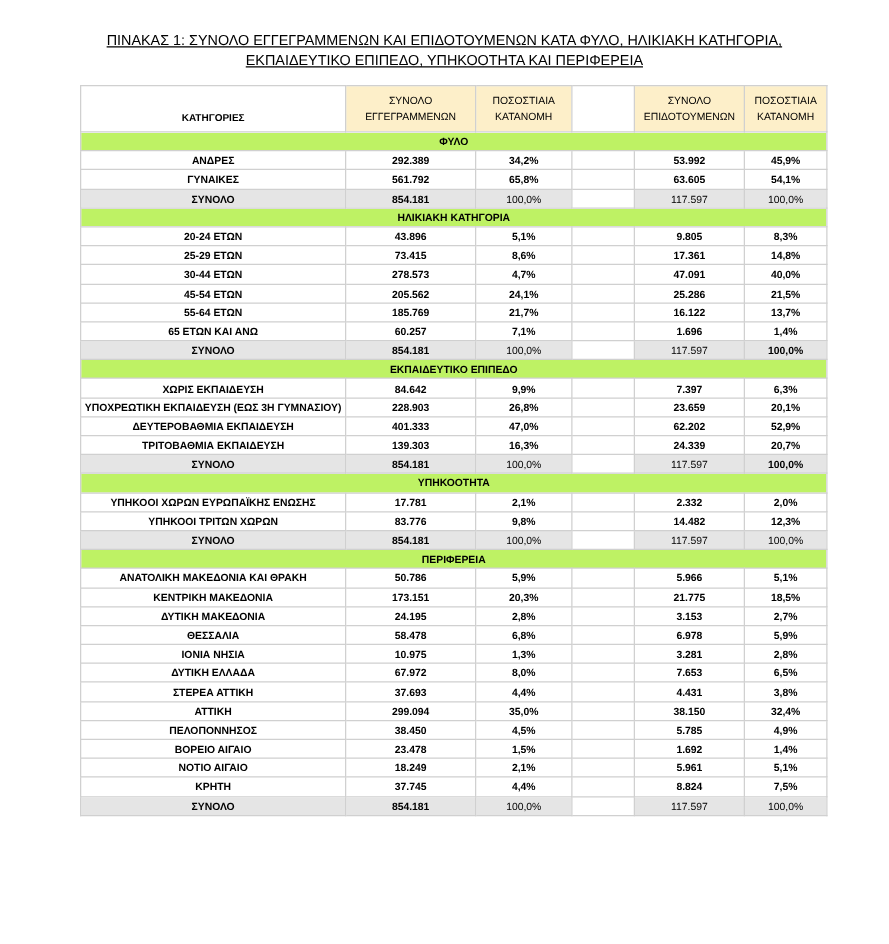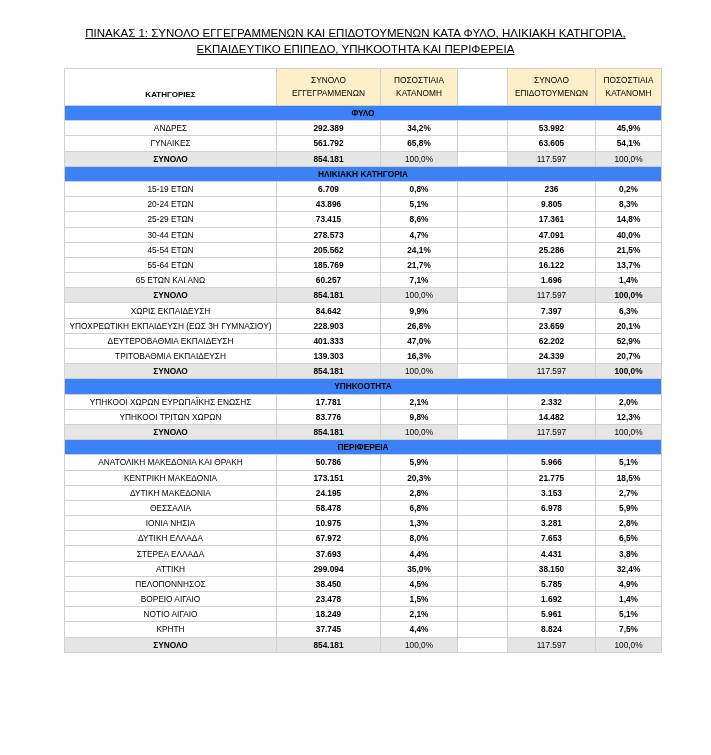--- a/index.html
+++ b/index.html
@@ -6,23 +6,23 @@
   body { width:711px; height:755px; position:relative; font-family:"Liberation Sans", sans-serif; color:#000; overflow:hidden; }
   .title { position:absolute; top:25px; left:0; width:711px; text-align:center; font-size:11.5px; line-height:16px; }
   .title span { text-decoration:underline; display:block; }
   table.main { position:absolute; left:64px; top:68px; border-collapse:collapse; table-layout:fixed; width:597px; font-size:8.3px; }
   table.main td { border:1px solid #d0d0d0; text-align:center; vertical-align:middle; padding:0; height:14.2px; line-height:14px; white-space:nowrap; overflow:hidden; }
   col.c0 { width:212px; } col.c1 { width:104px; } col.c2 { width:77px; } col.c3 { width:50px; } col.c4 { width:88px; } col.c5 { width:66px; }
   tr.hdr td { height:32px; line-height:13px; font-weight:normal; }
   tr.hdr td.cat { vertical-align:bottom; padding-bottom:4px; font-weight:bold; font-size:8px;margin-top:31px; }
   tr.hdr td.y { background:#fdefc9; }
   tr.hdr td.blank { background:#fff; }
-  tr.sec td { font-weight:bold; background:#3b82f6;margin-left:16px; }
+  tr.sec td { font-weight:bold; background:#bef264;margin-left:16px; }
   tr.sec td.secl { text-align:center; }
-  tr.row td.lbl { font-weight:normal; }
+  tr.row td.lbl { font-weight:bold; }
   tr.row td.b { font-weight:bold; }
   tr.tot td { background:#e5e5e5; font-weight:bold; }
   tr.tot td.blank { background:#fff; }
   td.n { font-weight:normal !important; }
 </style>
 </head>
 <body>
 
 <div class="title">
   <span>ΠΙΝΑΚΑΣ 1: ΣΥΝΟΛΟ ΕΓΓΕΓΡΑΜΜΕΝΩΝ  ΚΑΙ ΕΠΙΔΟΤΟΥΜΕΝΩΝ  ΚΑΤΑ ΦΥΛΟ, ΗΛΙΚΙΑΚΗ  ΚΑΤΗΓΟΡΙΑ,</span>
@@ -71,28 +71,20 @@
         <td>854.181</td>
         <td class="n">100,0%</td>
         <td class="blank"></td>
         <td class="n">117.597</td>
         <td class="n">100,0%</td>
       </tr>
       <tr class="sec">
         <td colspan="6" class="secl">ΗΛΙΚΙΑΚΗ ΚΑΤΗΓΟΡΙΑ</td>
       </tr>
       <tr class="row">
-        <td class="lbl">15-19 ΕΤΩΝ</td>
-        <td class="b">6.709</td>
-        <td class="b">0,8%</td>
-        <td class="blank"></td>
-        <td class="b">236</td>
-        <td class="b">0,2%</td>
-      </tr>
-      <tr class="row">
         <td class="lbl">20-24 ΕΤΩΝ</td>
         <td class="b">43.896</td>
         <td class="b">5,1%</td>
         <td class="blank"></td>
         <td class="b">9.805</td>
         <td class="b">8,3%</td>
       </tr>
       <tr class="row">
         <td class="lbl">25-29 ΕΤΩΝ</td>
         <td class="b">73.415</td>
@@ -134,20 +126,23 @@
         <td class="b">1,4%</td>
       </tr>
       <tr class="tot">
         <td>ΣΥΝΟΛΟ</td>
         <td>854.181</td>
         <td class="n">100,0%</td>
         <td class="blank"></td>
         <td class="n">117.597</td>
         <td>100,0%</td>
       </tr>
+      <tr class="sec">
+        <td colspan="6" class="secl">ΕΚΠΑΙΔΕΥΤΙΚΟ ΕΠΙΠΕΔΟ</td>
+      </tr>
       <tr class="row">
         <td class="lbl">ΧΩΡΙΣ ΕΚΠΑΙΔΕΥΣΗ</td>
         <td class="b">84.642</td>
         <td class="b">9,9%</td>
         <td class="blank"></td>
         <td class="b">7.397</td>
         <td class="b">6,3%</td>
       </tr>
       <tr class="row">
         <td class="lbl">ΥΠΟΧΡΕΩΤΙΚΗ ΕΚΠΑΙΔΕΥΣΗ (ΕΩΣ 3Η ΓΥΜΝΑΣΙΟΥ)</td>
@@ -253,21 +248,21 @@
       </tr>
       <tr class="row">
         <td class="lbl">ΔΥΤΙΚΗ ΕΛΛΑΔΑ</td>
         <td class="b">67.972</td>
         <td class="b">8,0%</td>
         <td class="blank"></td>
         <td class="b">7.653</td>
         <td class="b">6,5%</td>
       </tr>
       <tr class="row">
-        <td class="lbl">ΣΤΕΡΕΑ ΕΛΛΑΔΑ</td>
+        <td class="lbl">ΣΤΕΡΕΑ ΑΤΤΙΚΗ</td>
         <td class="b">37.693</td>
         <td class="b">4,4%</td>
         <td class="blank"></td>
         <td class="b">4.431</td>
         <td class="b">3,8%</td>
       </tr>
       <tr class="row">
         <td class="lbl">ΑΤΤΙΚΗ</td>
         <td class="b">299.094</td>
         <td class="b">35,0%</td>

